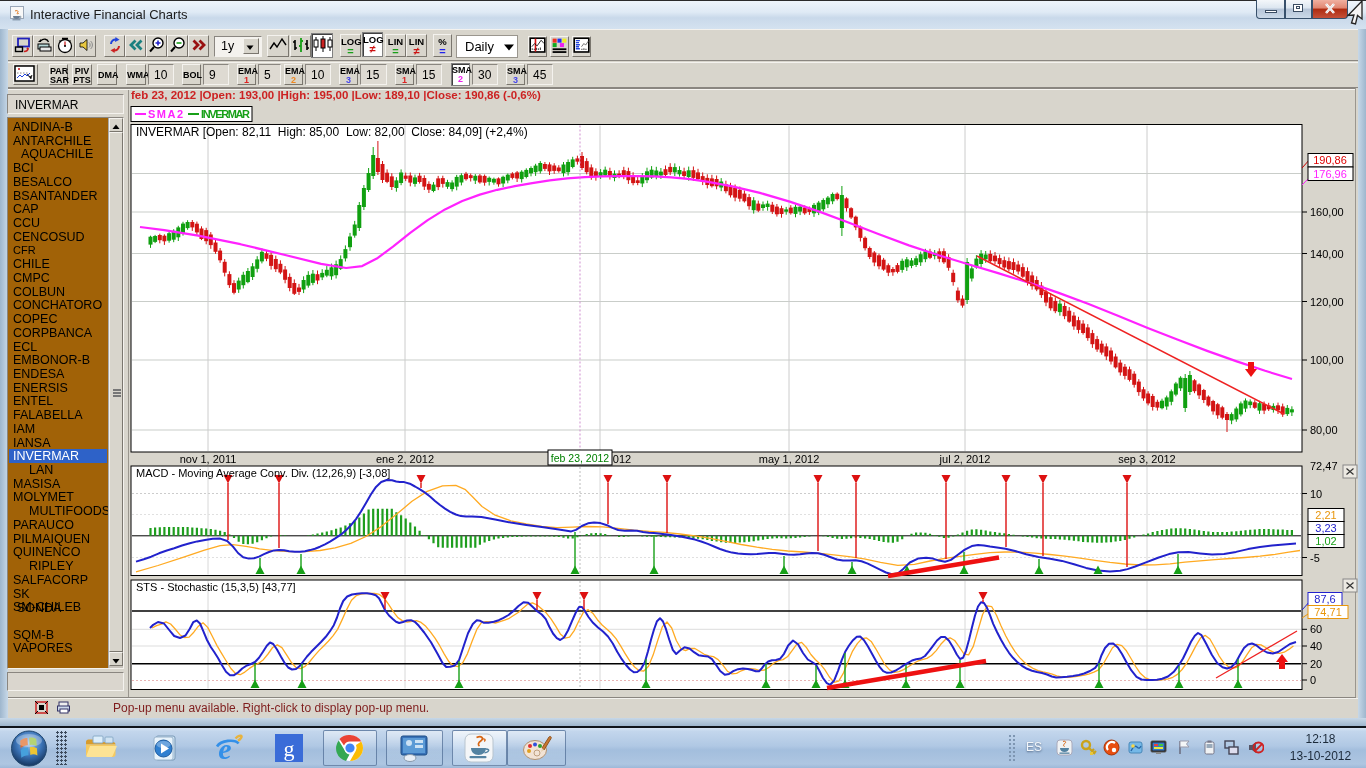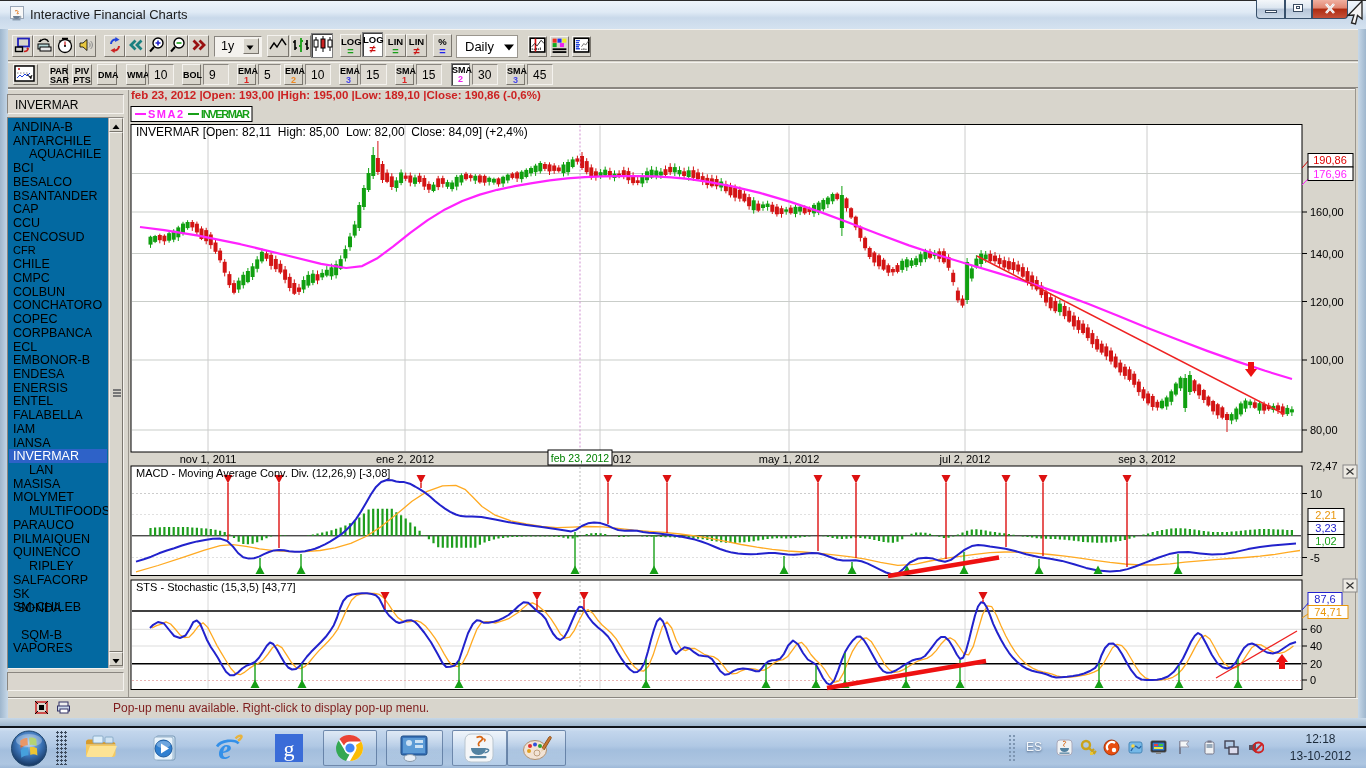--- a/index.html
+++ b/index.html
@@ -156,24 +156,24 @@
 <div class="btn tb2" style="left:395px;top:64px;width:19px;height:21px">SMA<br><span style="color:#dd2222">1</span></div>
 <div class="fld" style="left:416px;top:64px;width:26px;height:21px">15</div>
 <div class="btnp tb2" style="left:451px;top:63px;width:19px;height:23px">SMA<br><span style="color:#ee22ee">2</span></div>
 <div class="fld" style="left:472px;top:64px;width:26px;height:21px">30</div>
 <div class="btn tb2" style="left:506px;top:64px;width:19px;height:21px">SMA<br><span style="color:#4444ee">3</span></div>
 <div class="fld" style="left:527px;top:64px;width:26px;height:21px">45</div>
 <div class="abs" style="left:8px;top:88px;width:120px;height:610px;background:#d8d5cc"></div>
 <div class="abs" style="left:125px;top:90px;width:6px;height:607px;background:#d8d5cc"></div>
 <div class="abs" style="left:128px;top:90px;width:1px;height:607px;background:#9a968e"></div>
 <div class="abs sunk" style="left:7px;top:94px;width:117px;height:20px;background:#dad6ce;font-size:12px;color:#000;padding:3px 0 0 7px">INVERMAR</div>
-<div class="abs sunk" style="left:7px;top:117px;width:117px;height:552px;background:#0369a1;overflow:hidden">
+<div class="abs sunk" style="left:7px;top:117px;width:117px;height:552px;background:#a16207;overflow:hidden">
     <div style="position:absolute;left:1px;top:2.0px;width:98px;height:13.7px;font-size:12.5px;padding-left:4px;color:#000;white-space:nowrap">ANDINA-B</div>
     <div style="position:absolute;left:1px;top:15.7px;width:98px;height:13.7px;font-size:12.5px;padding-left:4px;color:#000;white-space:nowrap">ANTARCHILE</div>
-    <div style="position:absolute;left:1px;top:29.4px;width:98px;height:13.7px;font-size:12.5px;padding-left:20px;color:#000;white-space:nowrap">AQUACHILE</div>
+    <div style="position:absolute;left:1px;top:29.4px;width:98px;height:13.7px;font-size:12.5px;padding-left:12px;color:#000;white-space:nowrap">AQUACHILE</div>
     <div style="position:absolute;left:1px;top:43.2px;width:98px;height:13.7px;font-size:12.5px;padding-left:4px;color:#000;white-space:nowrap">BCI</div>
     <div style="position:absolute;left:1px;top:56.9px;width:98px;height:13.7px;font-size:12.5px;padding-left:4px;color:#000;white-space:nowrap">BESALCO</div>
     <div style="position:absolute;left:1px;top:70.6px;width:98px;height:13.7px;font-size:12.5px;padding-left:4px;color:#000;white-space:nowrap">BSANTANDER</div>
     <div style="position:absolute;left:1px;top:84.3px;width:98px;height:13.7px;font-size:12.5px;padding-left:4px;color:#000;white-space:nowrap">CAP</div>
     <div style="position:absolute;left:1px;top:98.0px;width:98px;height:13.7px;font-size:12.5px;padding-left:4px;color:#000;white-space:nowrap">CCU</div>
     <div style="position:absolute;left:1px;top:111.8px;width:98px;height:13.7px;font-size:12.5px;padding-left:4px;color:#000;white-space:nowrap">CENCOSUD</div>
     <div style="position:absolute;left:1px;top:125.5px;width:98px;height:13.7px;font-size:11px;padding-left:4px;color:#000;white-space:nowrap">CFR</div>
     <div style="position:absolute;left:1px;top:139.2px;width:98px;height:13.7px;font-size:12.5px;padding-left:4px;color:#000;white-space:nowrap">CHILE</div>
     <div style="position:absolute;left:1px;top:152.9px;width:98px;height:13.7px;font-size:12.5px;padding-left:4px;color:#000;white-space:nowrap">CMPC</div>
     <div style="position:absolute;left:1px;top:166.6px;width:98px;height:13.7px;font-size:12.5px;padding-left:4px;color:#000;white-space:nowrap">COLBUN</div>
@@ -194,21 +194,21 @@
     <div style="position:absolute;left:1px;top:372.4px;width:98px;height:13.7px;font-size:12.5px;padding-left:4px;color:#000;white-space:nowrap">MOLYMET</div>
     <div style="position:absolute;left:1px;top:386.2px;width:98px;height:13.7px;font-size:12.5px;padding-left:20px;color:#000;white-space:nowrap">MULTIFOODS</div>
     <div style="position:absolute;left:1px;top:399.9px;width:98px;height:13.7px;font-size:12.5px;padding-left:4px;color:#000;white-space:nowrap">PARAUCO</div>
     <div style="position:absolute;left:1px;top:413.6px;width:98px;height:13.7px;font-size:12.5px;padding-left:4px;color:#000;white-space:nowrap">PILMAIQUEN</div>
     <div style="position:absolute;left:1px;top:427.3px;width:98px;height:13.7px;font-size:12.5px;padding-left:4px;color:#000;white-space:nowrap">QUINENCO</div>
     <div style="position:absolute;left:1px;top:441.0px;width:114px;height:13.7px;font-size:12.5px;padding-left:20px;color:#000;white-space:nowrap">RIPLEY</div>
     <div style="position:absolute;left:1px;top:454.8px;width:90px;height:13.7px;font-size:12.5px;padding-left:4px;color:#000;white-space:nowrap">SALFACORP</div>
     <div style="position:absolute;left:1px;top:468.5px;width:98px;height:13.7px;font-size:12.5px;padding-left:4px;color:#000;white-space:nowrap">SK</div>
     <div style="position:absolute;left:1px;top:482.2px;width:98px;height:13.7px;font-size:12.5px;padding-left:4px;color:#000;white-space:nowrap">SM-CHILEB</div>
     <div style="position:absolute;left:1px;top:483px;width:110px;height:13.7px;font-size:12.5px;padding-left:8px;color:#000;white-space:nowrap">SONDA</div>
-    <div style="position:absolute;left:1px;top:509.6px;width:98px;height:13.7px;font-size:12.5px;padding-left:12px;color:#000;white-space:nowrap">SQM-B</div>
+    <div style="position:absolute;left:1px;top:509.6px;width:98px;height:13.7px;font-size:12.5px;padding-left:4px;color:#000;white-space:nowrap">SQM-B</div>
     <div style="position:absolute;left:1px;top:523.4px;width:98px;height:13.7px;font-size:12.5px;padding-left:4px;color:#000;white-space:nowrap">VAPORES</div>
     <div style="position:absolute;right:0;top:0;width:15px;height:100%;background:#c8c4bc;border-left:1px solid #aaa">
       <div class="btn" style="left:0px;top:0;width:14px;height:14px"><svg width="12" height="12" viewBox="0 0 12 12">
           <path d="M6 3.5L2.5 8h7z" fill="#000"></path>
         </svg></div>
       <div class="btn" style="left:0px;top:534px;width:14px;height:14px"><svg width="12" height="12" viewBox="0 0 12 12">
           <path d="M6 8.5L2.5 4h7z" fill="#000"></path>
         </svg></div>
       <div class="btn" style="left:0px;top:14px;width:14px;height:520px">
         <div style="position:absolute;left:3px;top:256px;width:8px;height:1.5px;background:#777;box-shadow:0 3px 0 #777,0 6px 0 #777"></div>

